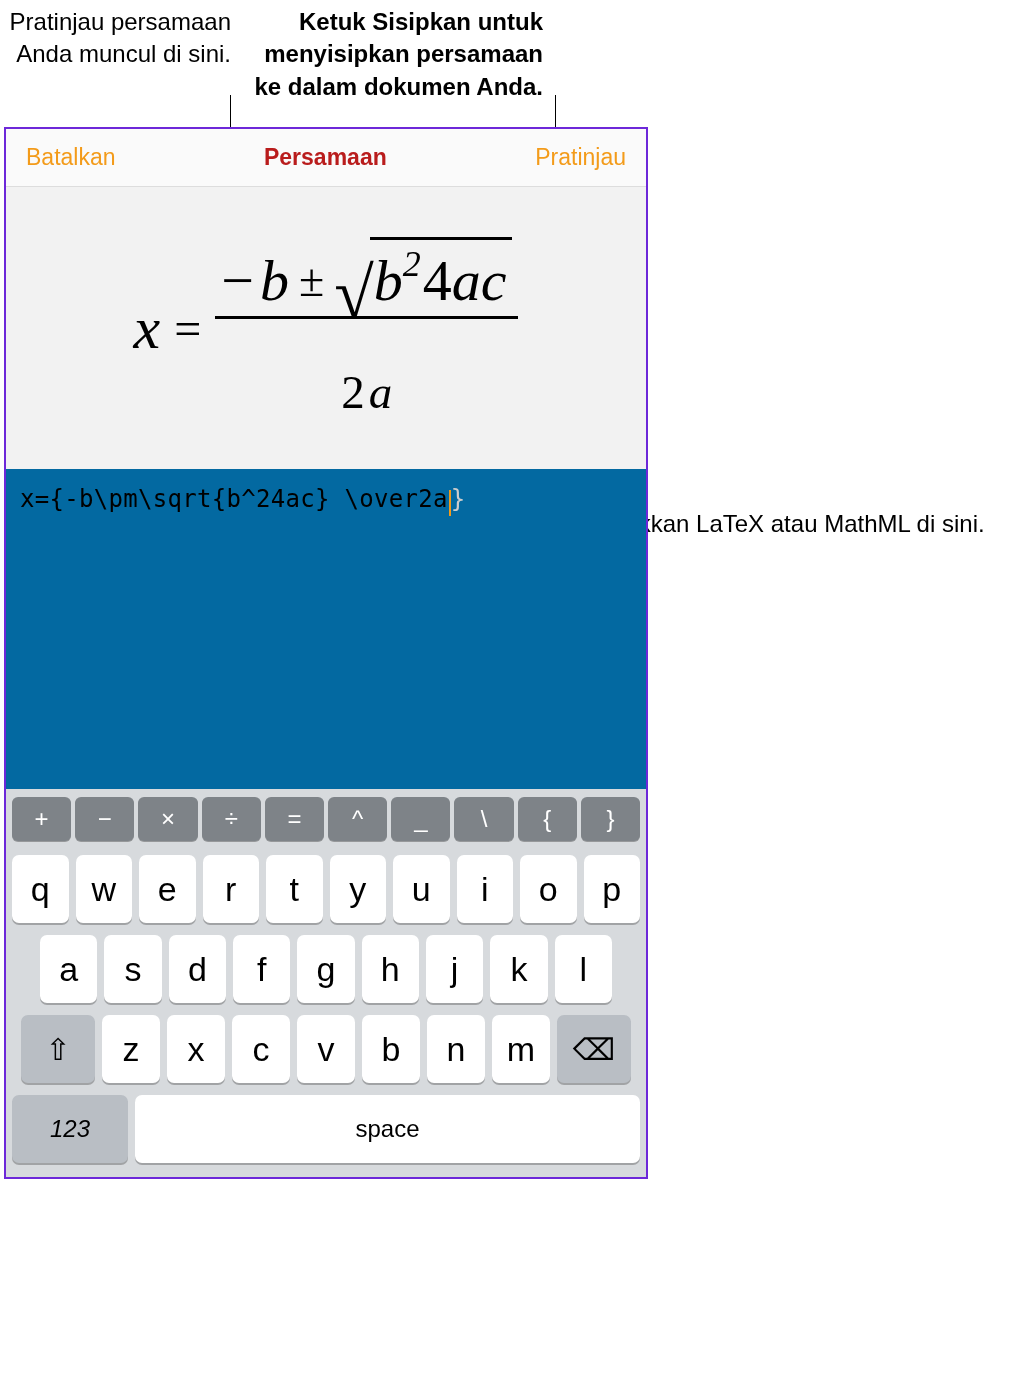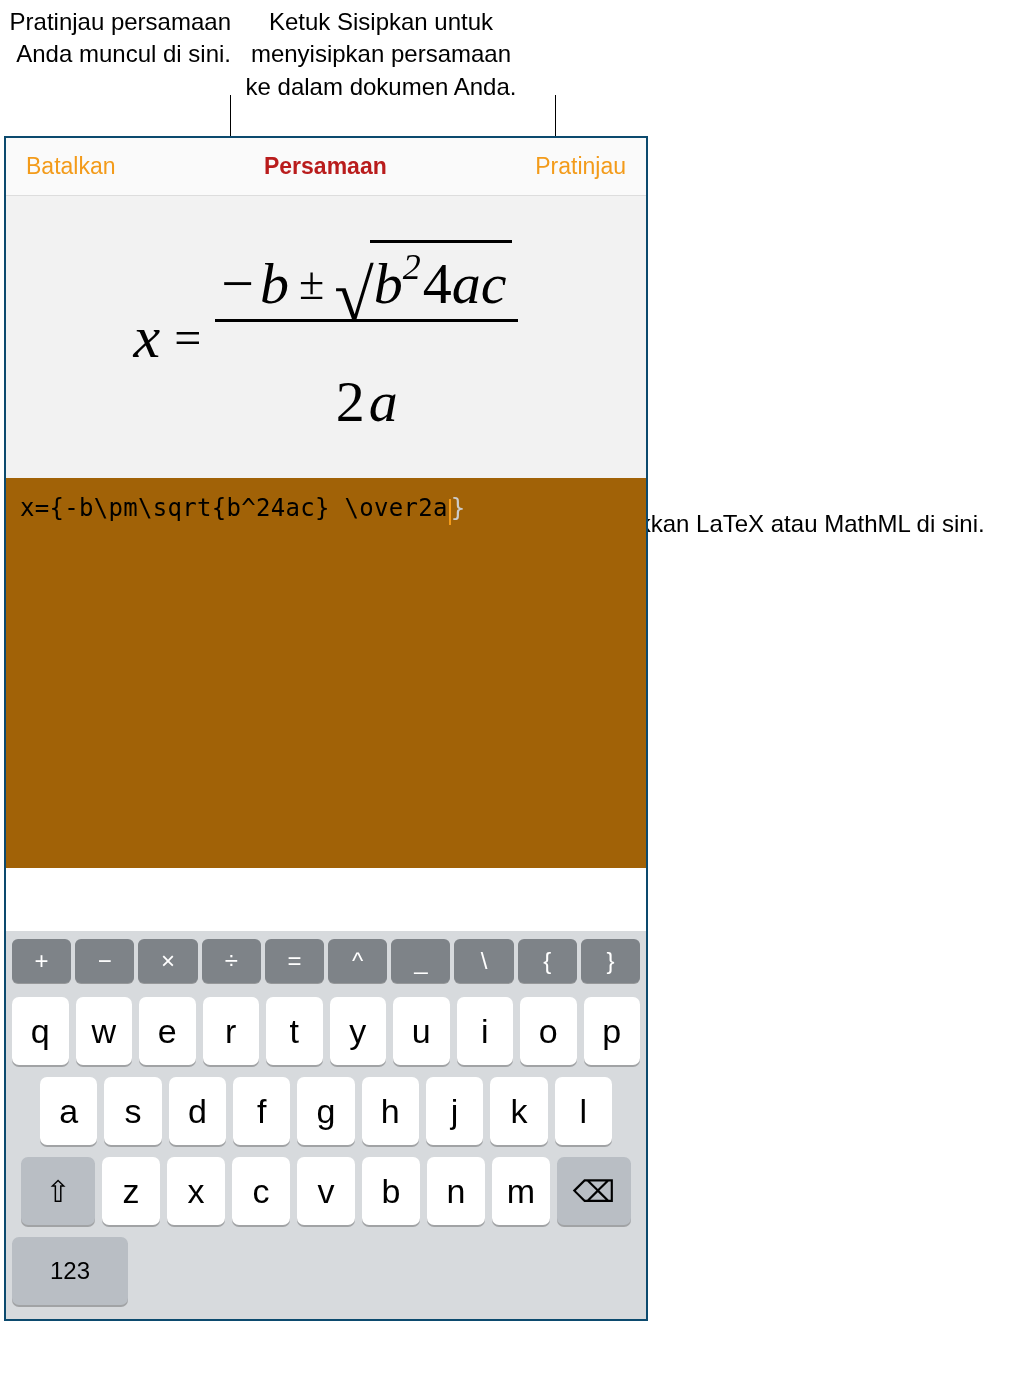--- a/index.html
+++ b/index.html
@@ -11,33 +11,33 @@
       position: relative;
     }
     .callout {
       position: absolute;
       font-size: 24px;
       text-align: right;
       line-height: 1.35;
       color: #000;
     }
     .callout-left { right: 788px; top: 6px; width: 260px; }
-    .callout-center { left: 236px; top: 6px; width: 290px; text-align: center; }
+    .callout-center { left: 253px; top: 6px; width: 290px; text-align: right; font-weight: bold; }
     .callout-right { left: 580px; top: 508px; width: 420px; text-align: left; }
     .callout-line {
       position: absolute;
       background: #000;
     }
     .phone-frame {
       position: absolute;
       left: 4px;
-      top: 136px;
+      top: 127px;
       width: 644px;
-      height: 1185px;
-      border: 2px solid #0c4a6e;
+      height: 1052px;
+      border: 2px solid #6d28d9;
       background: #fff;
       overflow: hidden;
     }
     .navbar {
       height: 58px;
       display: flex;
       align-items: center;
       justify-content: space-between;
       padding: 0 20px;
       border-bottom: 1px solid #ddd;
@@ -99,33 +99,33 @@
     }
     .radical-sym {
       font-style: normal;
       font-size: 72px;
       line-height: 0.6;
       position: relative;
       top: 6px;
       margin-right: -4px;
     }
     .frac-den {
-      font-size: 58px;
+      font-size: 47px;
       padding-top: 2px;
       margin-top: 44px;
     }
     .frac-den .two { font-style: normal; margin-right: 4px; }
     .input-area {
       padding: 16px 14px;
       font-size: 24px;
       font-family: Menlo, Consolas, monospace;
       font-weight: 400;
       letter-spacing: 0.3px;
       height: 390px;
-      background: #a16207;
+      background: #0369a1;
     }
     .input-text { color: #000; display: inline; }
     .input-cursor {
       display: inline-block;
       width: 2px;
       height: 26px;
       background: #f39b1a;
       vertical-align: text-bottom;
       margin-left: 1px;
       position: relative;
@@ -190,21 +190,21 @@
       box-shadow: 0 2px 0 rgba(0,0,0,0.25);
       flex: 0 0 74px;
     }
     .space-key {
       background: #fff;
       flex: 1;
       max-width: none;
       font-size: 24px;
     }
     .bottom-row { gap: 7px; padding: 6px 6px; display: flex; }
-    .num-key { flex: 0 0 116px; font-size: 24px; }
+    .num-key { flex: 0 0 116px; font-size: 24px; font-style: italic; }
     .return-key { flex: 0 0 146px; font-size: 24px; }
     .shift-icon, .backspace-icon { font-size: 30px; }
   </style>
 </head>
 <body>
 
 <div class="callout callout-left">Pratinjau persamaan Anda muncul di sini.</div>
 <div class="callout callout-center">Ketuk Sisipkan untuk menyisipkan persamaan ke dalam dokumen Anda.</div>
 <div class="callout callout-right">Masukkan LaTeX atau MathML di sini.</div>
 
@@ -301,16 +301,17 @@
       <div class="letter-key">b</div>
       <div class="letter-key">n</div>
       <div class="letter-key">m</div>
       <div class="fn-key">
           <span class="backspace-icon">⌫</span>
         </div>
     </div>
 
     <div class="bottom-row">
       <div class="fn-key num-key">123</div>
+      <div class="letter-key space-key">space</div>
     </div>
   </div>
 
 </div>
 
 </body></html>

